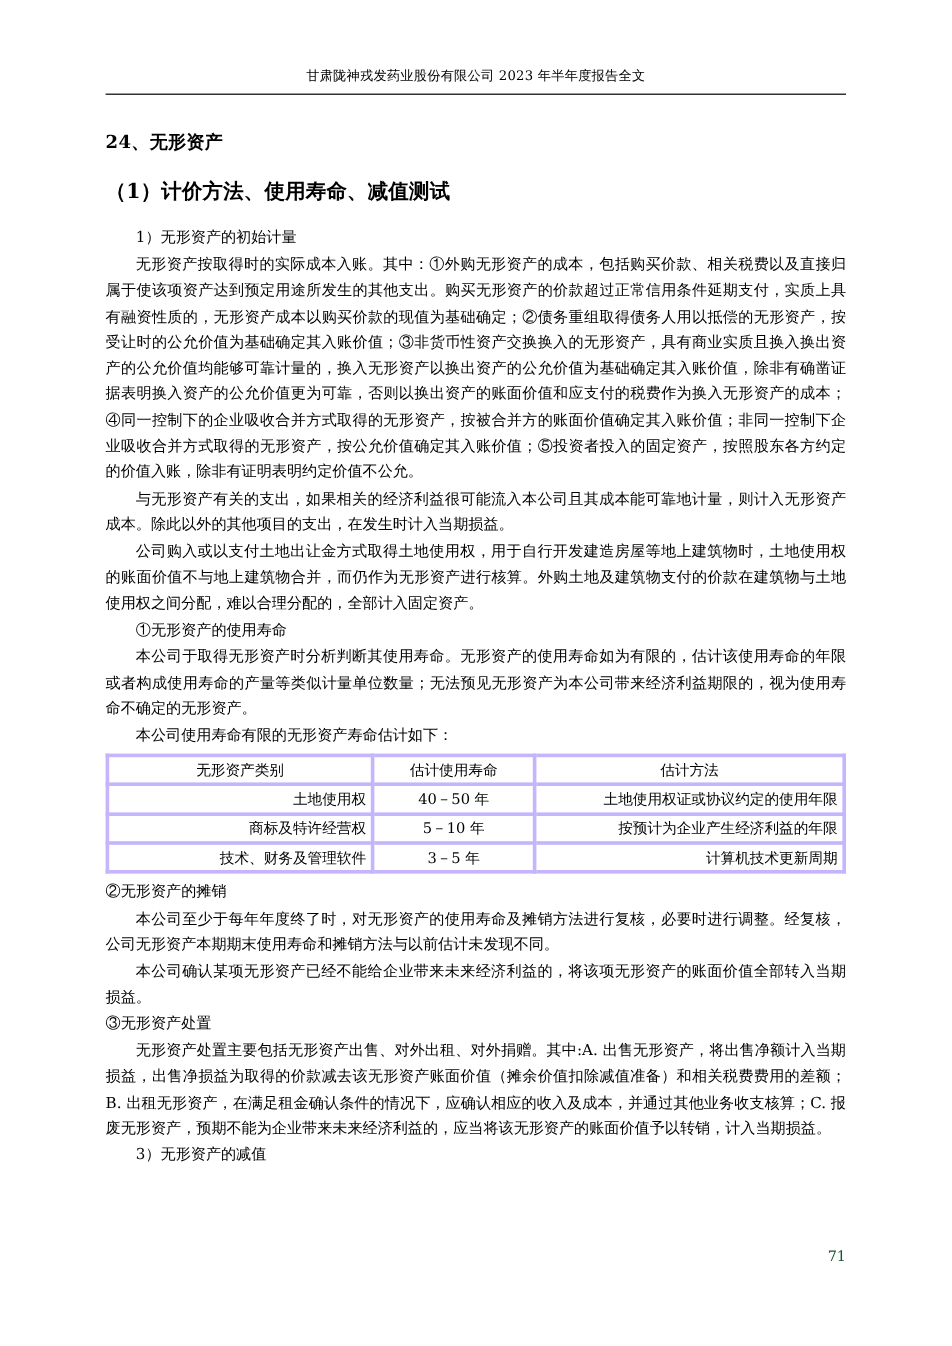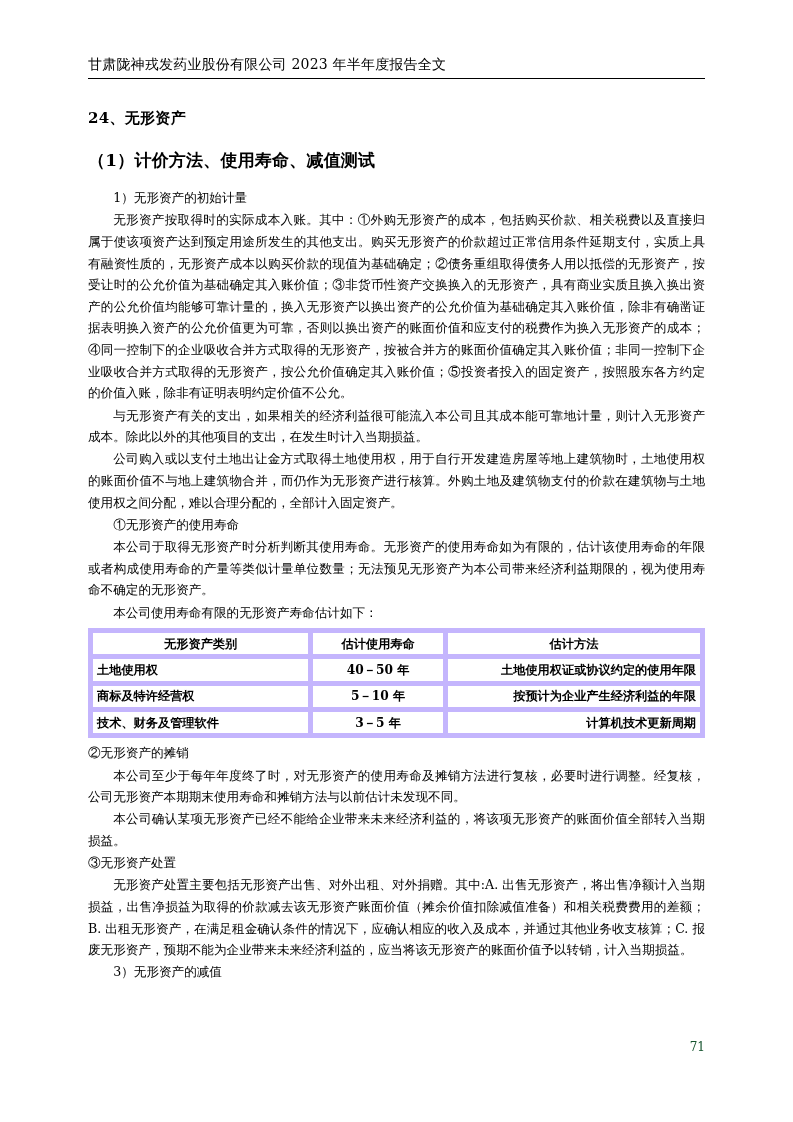--- a/index.html
+++ b/index.html
@@ -17,22 +17,22 @@
     background: #ffffff;
     box-sizing: border-box;
     padding: 0;
     overflow: hidden;
   }
   .header {
     position: absolute;
     top: 56px;
     left: 88px;
     right: 88px;
-    text-align: left;
-    font-size: 14px;
+    text-align: center;
+    font-size: 11px;
     color: #000;
     font-family: "DejaVu Serif", "Liberation Serif", serif;
     letter-spacing: 0.2px;
   }
   .header-rule {
     position: absolute;
     top: 78px;
     left: 88px;
     right: 88px;
     border-top: 1.3px solid #000;
@@ -70,32 +70,32 @@
     letter-spacing: 0.2px;
   }
   table.life-table {
     border-collapse: collapse;
     width: 100%;
     margin: 5px 0 4px 0;
     font-size: 12.2px;
     font-family: "DejaVu Serif", "Liberation Serif", serif;
   }
   table.life-table td, table.life-table th {
-    border: 5px solid #c4b5fd;
+    border: 3px solid #c4b5fd;
     padding: 1.5px 4px;
     line-height: 1.5;
-    font-weight: bold;
+    font-weight: normal;
   }
   table.life-table th {
     text-align: center;
   }
   .col-a { width: 36%; text-align: center; }
   .col-b { width: 22%; text-align: center; }
   .col-c { width: 42%; text-align: center; }
-  td.cell-a { text-align: left; padding-left: 6px; }
+  td.cell-a { text-align: right; padding-left: 6px; }
   td.cell-b { text-align: center; }
   td.cell-c { text-align: right; padding-left: 16px; }
   .page-number {
     position: absolute;
     bottom: 68px;
     right: 88px;
     font-size: 12px;
     font-family: "DejaVu Serif", "Liberation Serif", serif;
     color: #14532d;
   }

